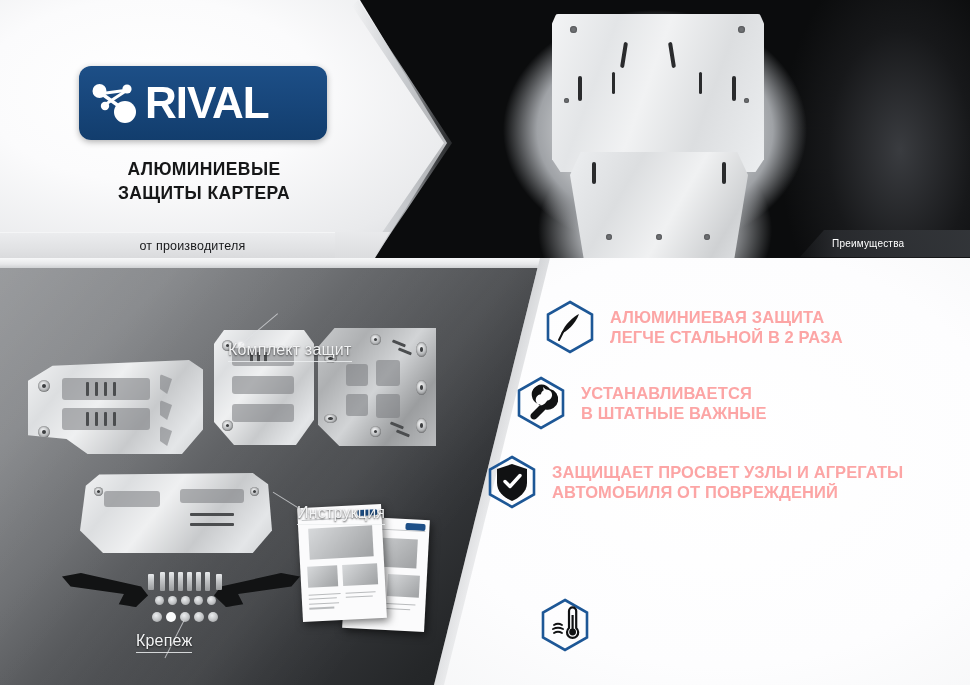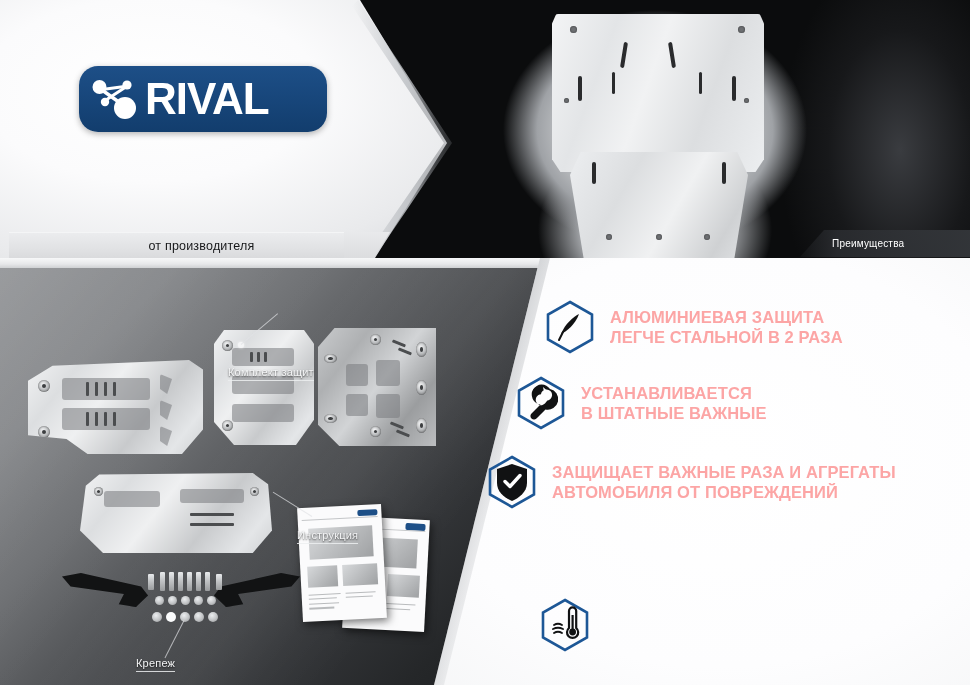--- a/index.html
+++ b/index.html
@@ -53,23 +53,23 @@
     clip-path: polygon(0 0, 360px 0, 447px 143px, 360px 282px, 0 282px);
     box-shadow: 6px 0 18px rgba(0,0,0,.35);
   }
   .header-panel-edge {
     position: absolute; left: 352px; top: 0; width: 120px; height: 282px;
     background: linear-gradient(90deg, rgba(255,255,255,0) 0%, rgba(190,193,197,.85) 45%, rgba(120,123,127,.5) 70%, rgba(0,0,0,0) 100%);
     clip-path: polygon(6px 0, 100px 143px, 6px 282px, 0 276px, 92px 143px, 0 6px);
   }
 
   .logo-box {
-    position: absolute; left: 79px; top: 66px; width: 248px; height: 66px;
+    position: absolute; left: 79px; top: 66px; width: 248px; height: 74px;
     background: linear-gradient(180deg,#1d4f87 0%,#18477c 45%,#123d6d 100%);
-    border-radius: 19px;
+    border-radius: 12px;
     box-shadow: 0 2px 6px rgba(0,0,0,.3);
     display: flex; align-items: center; padding-left: 10px;
   }
   .logo-mark { width: 54px; height: 48px; flex: 0 0 54px; }
   .logo-text {
     color: #fff; font-weight: 800; font-size: 44px; letter-spacing: -1px;
     font-family: "Liberation Sans", sans-serif; line-height: 1;
     margin-left: 2px;
   }
 
@@ -77,21 +77,21 @@
     position: absolute; left: 79px; top: 158px; width: 250px;
     text-align: center;
     font-weight: 700; font-size: 17.5px; line-height: 1.35;
     letter-spacing: .4px; color: #161718;
   }
 
   .subband {
     position: absolute; left: 0; top: 232px; width: 335px; height: 27px;
     background: linear-gradient(180deg,#ebecee 0%,#e2e3e5 55%,#d9dadc 100%);
     border-top: 1px solid #f4f5f6;
-    display: flex; align-items: center; justify-content: center; margin-left: 9px;
+    display: flex; align-items: center; justify-content: center;
   }
   .subband-inner {
     font-size: 12.5px; color: #17181a; letter-spacing: .2px;
     padding-left: 50px;
   }
   .subband-tail {
     position: absolute; left: 320px; top: 232px; width: 70px; height: 27px;
     background: linear-gradient(180deg,#e9eaec 0%,#dbdcde 100%);
     clip-path: polygon(0 0, 100% 0, 76% 100%, 0 100%);
   }
@@ -156,22 +156,22 @@
     overflow: hidden;
   }
   .sheet .hdr { position:absolute; left:5%; top:4%; width:90%; height:7%;
     border-bottom:1px solid #c4c6c8; }
   .sheet .logo { position:absolute; right:5%; top:4%; width:24%; height:6%;
     background:#1d4f87; border-radius:2px; }
   .sheet .ln { position:absolute; background:#b9bbbd; height:1.3px; }
   .sheet .img { position:absolute; background:linear-gradient(135deg,#d7d9db,#9fa1a3); }
 
   
-  .callout { position: absolute; color: #f2f3f4; font-size: 11px; white-space: nowrap;
-             text-shadow: 0 1px 2px rgba(0,0,0,.7); letter-spacing:.2px;margin-top:25px; }
+  .callout { position: absolute; color: #f2f3f4; font-size: 16px; white-space: nowrap;
+             text-shadow: 0 1px 2px rgba(0,0,0,.7); letter-spacing:.2px; }
   .callout.u { border-bottom: 1px solid rgba(236,238,240,.85); padding-bottom: 2px; }
   .leader { position: absolute; background: rgba(225,227,229,.7); height: 1px;
             transform-origin: left center; }
   .dot { position:absolute; width:6px; height:6px; border-radius:50%; background:#f4f5f6;
          box-shadow:0 0 3px rgba(255,255,255,.8); }
 
   
   .benefits {
     position: absolute; left: 0; top: 258px; width: 970px; height: 427px;
     background: radial-gradient(ellipse 520px 380px at 720px 200px, #ffffff 0%, #fdfdfe 55%, #f2f3f4 100%);
@@ -227,20 +227,24 @@
       <circle cx="10.5" cy="12" r="7" fill="#ffffff"></circle>
       <circle cx="38" cy="10" r="4.6" fill="#ffffff"></circle>
       <circle cx="16" cy="27" r="4.2" fill="#ffffff"></circle>
       <path d="M13 15 L34 30" stroke="#ffffff" stroke-width="3.4" stroke-linecap="round"></path>
       <path d="M17 14 L35.5 11.5" stroke="#ffffff" stroke-width="3" stroke-linecap="round"></path>
       <path d="M18.5 24 L36 12.5" stroke="#ffffff" stroke-width="3" stroke-linecap="round"></path>
     </svg>
     <span class="logo-text">RIVAL</span>
   </div>
 
+  <div class="header-title">
+    <div>АЛЮМИНИЕВЫЕ</div>
+    <div>ЗАЩИТЫ КАРТЕРА</div>
+  </div>
 
   <div class="subband-tail"></div>
   <div class="subband">
     <span class="subband-inner">от производителя</span>
   </div>
 
   <div class="adv-tab">
     <span>Преимущества</span>
   </div>
   <div class="under-strip"></div>
@@ -427,21 +431,21 @@
   </div>
 
   <div class="benefit" style="left:487px;top:455px;">
     <span class="hexi">
       <svg viewBox="0 0 50 54">
         <polygon points="25,2 47,14.5 47,39.5 25,52 3,39.5 3,14.5" fill="none" stroke="#1d5796" stroke-width="2.6"></polygon>
         <path d="M25 9 L40 14 V28 C40 37 32 43 25 46 C18 43 10 37 10 28 V14 Z" fill="#111213"></path>
         <path d="M18 26.5 L23 31.5 L33 20.5" fill="none" stroke="#ffffff" stroke-width="3.4" stroke-linecap="round" stroke-linejoin="round"></path>
       </svg>
     </span>
-    <span class="btext">ЗАЩИЩАЕТ ВАЖНЫЕ РАЗА И АГРЕГАТЫ
+    <span class="btext">ЗАЩИЩАЕТ ПРОСВЕТ УЗЛЫ И АГРЕГАТЫ
 АВТОМОБИЛЯ ОТ ПОВРЕЖДЕНИЙ</span>
   </div>
 
 
   <div class="benefit" style="left:540px;top:598px;">
     <span class="hexi">
       <svg viewBox="0 0 50 54">
         <polygon points="25,2 47,14.5 47,39.5 25,52 3,39.5 3,14.5" fill="none" stroke="#1d5796" stroke-width="2.6"></polygon>
         <path d="M29 13 a3.6 3.6 0 0 1 7.2 0 v17 a5.6 5.6 0 1 1 -7.2 0 Z" fill="none" stroke="#111213" stroke-width="2.2"></path>
         <circle cx="32.6" cy="34" r="3.4" fill="#111213"></circle>

